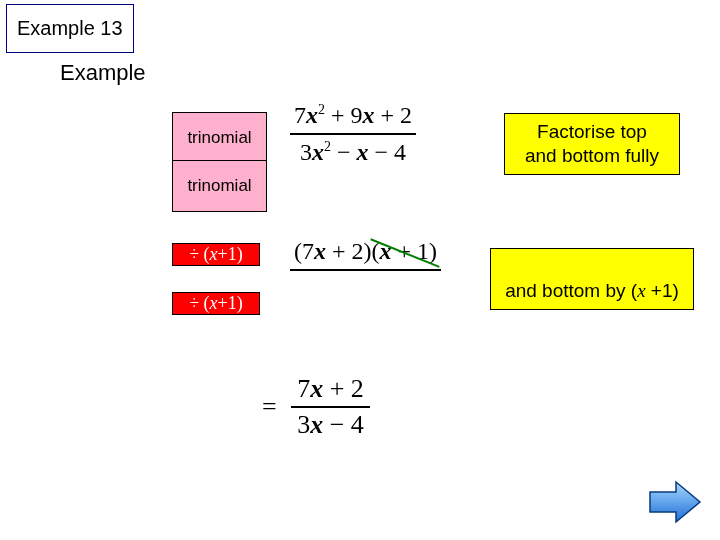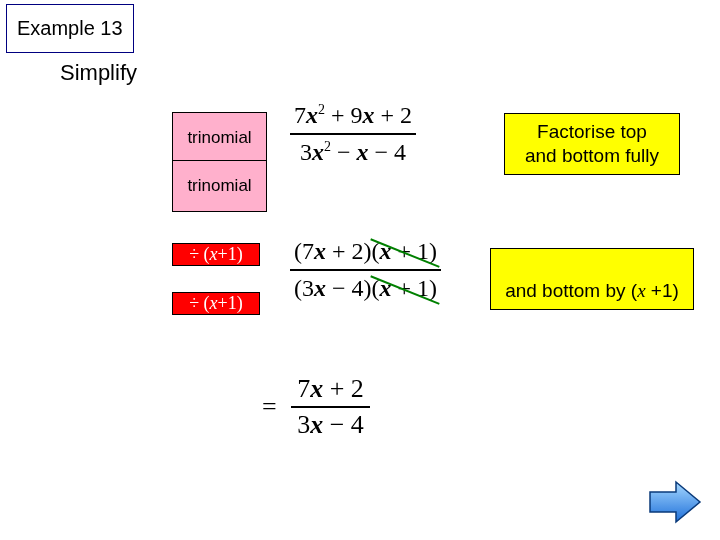--- a/index.html
+++ b/index.html
@@ -109,21 +109,21 @@
       top: 480px;
       width: 54px;
       height: 44px;
       cursor: pointer;
     }
   </style>
 </head>
 <body>
 
 <div class="example-title">Example 13</div>
-<div class="subheading">Simplify</div>
+<div class="subheading">Example</div>
 
 <div class="pink-box pink-1">trinomial</div>
 <div class="pink-box pink-2">trinomial</div>
 
 <div class="red-box red-1">
   <span>÷ (</span><span class="var">x</span><span>+1)</span>
 </div>
 <div class="red-box red-2">
   <span>÷ (</span><span class="var">x</span><span>+1)</span>
 </div>
@@ -145,23 +145,20 @@
   <span class="den">
     <span>3</span><span class="xb">x</span><sup>2</sup> − <span class="xb">x</span> − <span>4</span>
   </span>
 </div>
 
 <div class="frac frac-fact">
   <span class="num">
     (<span>7</span><span class="xb">x</span> + <span>2</span>)<span class="strike-wrap">(<span class="xb">x</span> + <span>1</span>)<span class="sline"></span></span>
   </span>
   <span class="bar"></span>
-  <span class="den">
-    (<span>3</span><span class="xb">x</span> − <span>4</span>)<span class="strike-wrap">(<span class="xb">x</span> + <span>1</span>)<span class="sline"></span></span>
-  </span>
 </div>
 
 <div class="eq-result">
   <span class="eq-sign">=</span>
   <span class="mini-frac">
     <span class="num"><span>7</span><span class="xb">x</span> + <span>2</span></span>
     <span class="bar"></span>
     <span class="den"><span>3</span><span class="xb">x</span> − <span>4</span></span>
   </span>
 </div>

